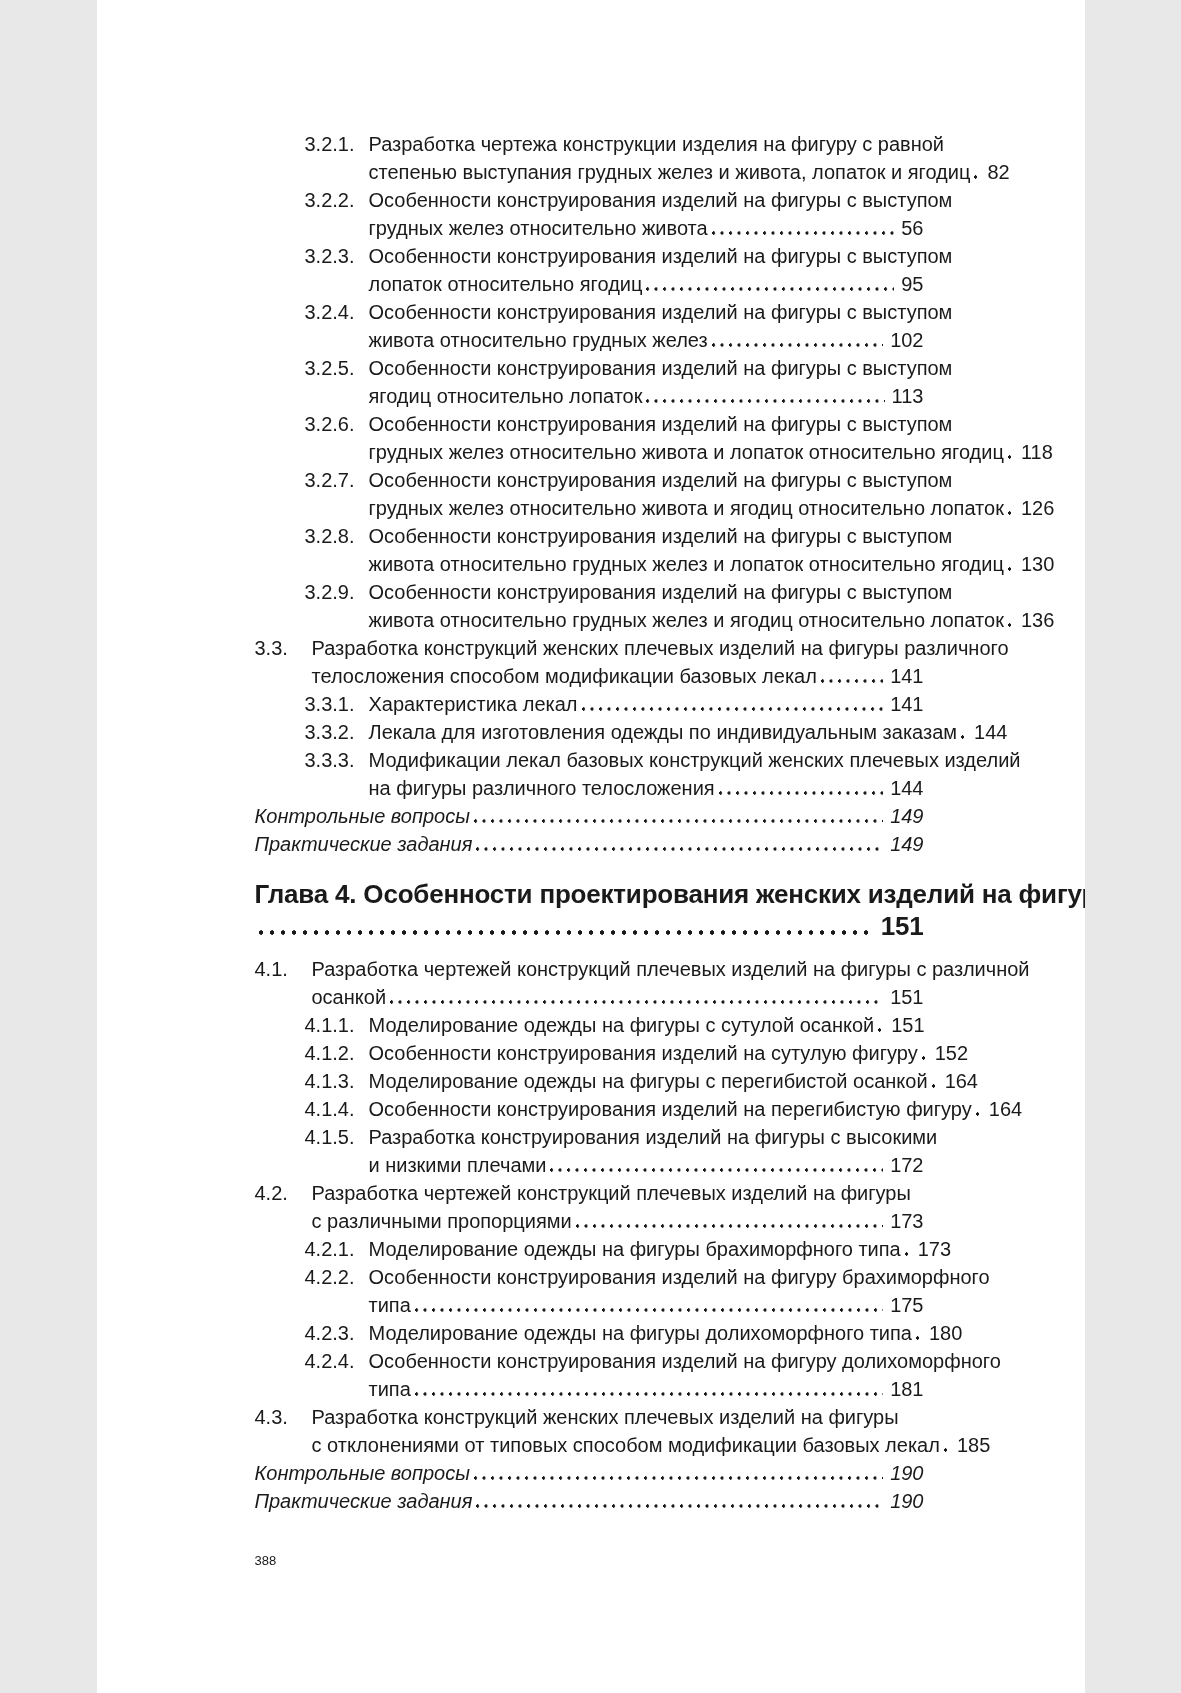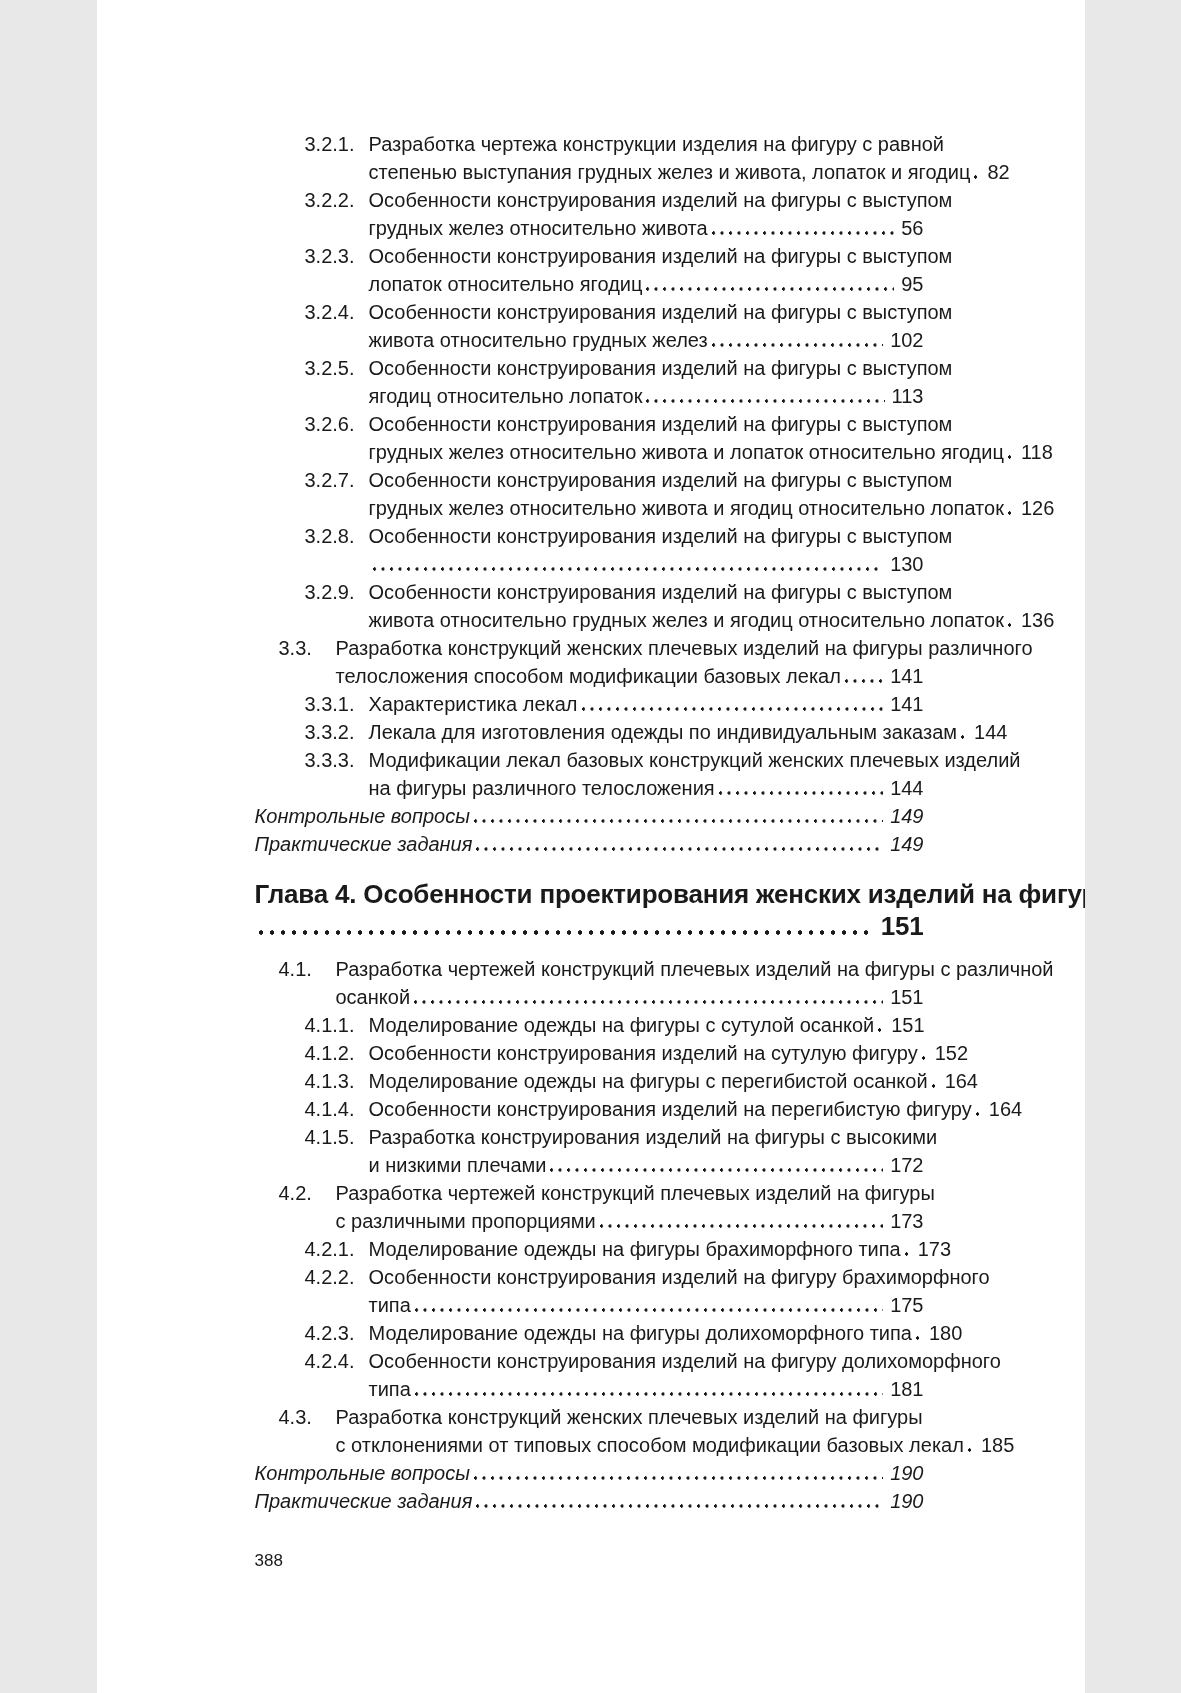--- a/index.html
+++ b/index.html
@@ -23,21 +23,21 @@
   }
   .toc { position: relative; }
   .entry { position: relative; }
   .entry .num {
     position: absolute;
     top: 0;
     left: 0;
     line-height: 28px;
     white-space: nowrap;
   }
-  .entry.lvl2 { padding-left: 57px; margin-left: 24px; }
+  .entry.lvl2 { padding-left: 57px; }
   .entry.lvl2 .num { left: 0; }
   .entry.lvl3 { padding-left: 114px; }
   .entry.lvl3 .num { left: 50px; }
   .entry.extra {
     padding-left: 0;
     font-style: italic;
     text-align: right;
   }
   .entry.chapter {
     padding-left: 0;
@@ -74,21 +74,21 @@
     background-repeat: repeat-x;
   }
   .entry.chapter .dots::before {
     bottom: 7px;
     height: 5px;
     background-image: radial-gradient(circle at 2.1px 2.5px, #1a1a1a 2px, rgba(0,0,0,0) 2.35px);
     background-size: 11px 5px;
   }
   .footer-num {
     margin-top: 32px;
-    font-size: 17px;
+    font-size: 13px;
     line-height: 28px;
   }
 </style>
 </head>
 <body>
 
 <main class="page">
   <section class="toc" id="toc-list">
       <div class="entry lvl3">
         <span class="num">3.2.1.</span>
@@ -166,20 +166,21 @@
           <span class="dots"></span>
           <span class="pg">126</span>
         </div>
       </div>
       <div class="entry lvl3">
         <span class="num">3.2.8.</span>
         <div class="line">
           <span class="txt">Особенности конструирования изделий на фигуры с выступом</span>
         </div>
         <div class="line">
+          <span class="txt">живота относительно грудных желез и лопаток относительно ягодиц</span>
           <span class="dots"></span>
           <span class="pg">130</span>
         </div>
       </div>
       <div class="entry lvl3">
         <span class="num">3.2.9.</span>
         <div class="line">
           <span class="txt">Особенности конструирования изделий на фигуры с выступом</span>
         </div>
         <div class="line">

